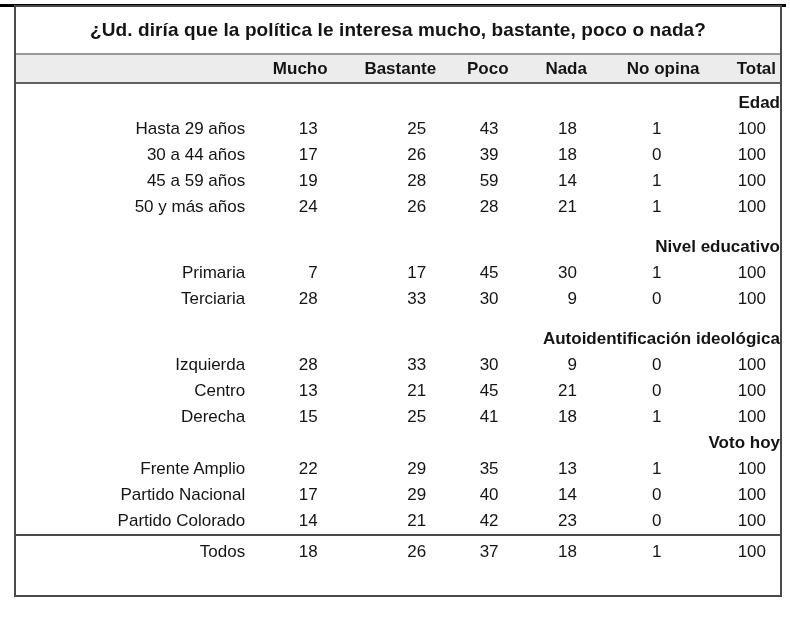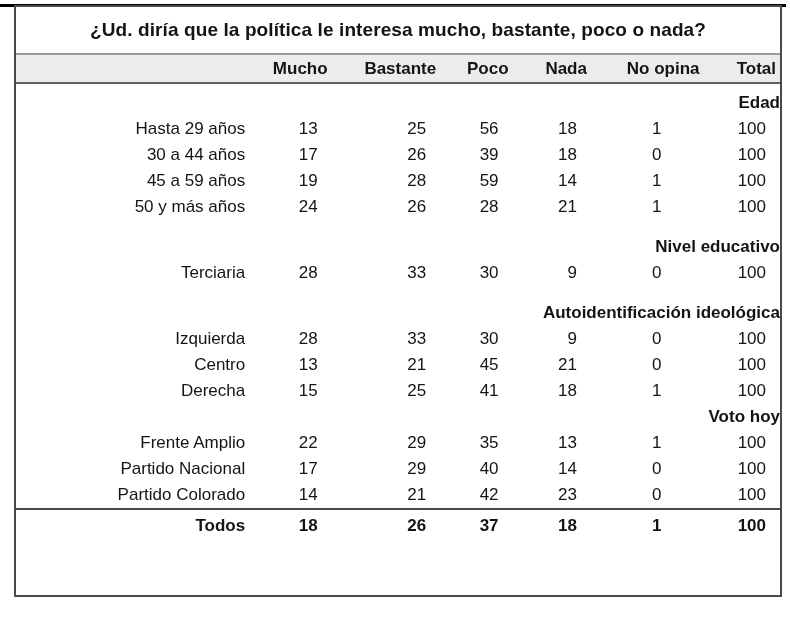--- a/index.html
+++ b/index.html
@@ -65,21 +65,21 @@
   td.label { text-align: right; padding-left: 14px; }
   td.num   { text-align: right; padding-right: 14px; font-variant-numeric: tabular-nums; }
   td.num.col-noopina { padding-right: 42px; }
 
   tr.section-row td { font-weight: bold; }
   tr.gap-sm td { padding-top: 6px; }
   tr.gap-lg td { padding-top: 14px; padding-left: 8px; }
 
   tfoot tr.total-row td {
     border-top: 2px solid var(--border-color, #4a4a4a);
-    font-weight: bold;
+    font-weight: normal;
     height: 31px; line-height: 31px;
   }
 </style>
 </head>
 <body>
 
 <div class="canvas">
   <div class="top-rule"></div>
 
   <div class="table-frame">
@@ -107,21 +107,21 @@
           </tr>
       </thead>
       <tbody id="body-rows">
           <tr class="section-row gap-sm">
             <td class="label" colspan="7">Edad</td>
           </tr>
           <tr class="data-row">
             <td class="label">Hasta 29 años</td>
             <td class="num col-mucho">13</td>
             <td class="num col-bastante">25</td>
-            <td class="num col-poco">56</td>
+            <td class="num col-poco">43</td>
             <td class="num col-nada">18</td>
             <td class="num col-noopina">1</td>
             <td class="num col-total">100</td>
           </tr>
           <tr class="data-row">
             <td class="label">30 a 44 años</td>
             <td class="num col-mucho">17</td>
             <td class="num col-bastante">26</td>
             <td class="num col-poco">39</td>
             <td class="num col-nada">18</td>
@@ -141,20 +141,29 @@
             <td class="label">50 y más años</td>
             <td class="num col-mucho">24</td>
             <td class="num col-bastante">26</td>
             <td class="num col-poco">28</td>
             <td class="num col-nada">21</td>
             <td class="num col-noopina">1</td>
             <td class="num col-total">100</td>
           </tr>
           <tr class="section-row gap-lg">
             <td class="label" colspan="7">Nivel educativo</td>
+          </tr>
+          <tr class="data-row">
+            <td class="label">Primaria</td>
+            <td class="num col-mucho">7</td>
+            <td class="num col-bastante">17</td>
+            <td class="num col-poco">45</td>
+            <td class="num col-nada">30</td>
+            <td class="num col-noopina">1</td>
+            <td class="num col-total">100</td>
           </tr>
           <tr class="data-row">
             <td class="label">Terciaria</td>
             <td class="num col-mucho">28</td>
             <td class="num col-bastante">33</td>
             <td class="num col-poco">30</td>
             <td class="num col-nada">9</td>
             <td class="num col-noopina">0</td>
             <td class="num col-total">100</td>
           </tr>

